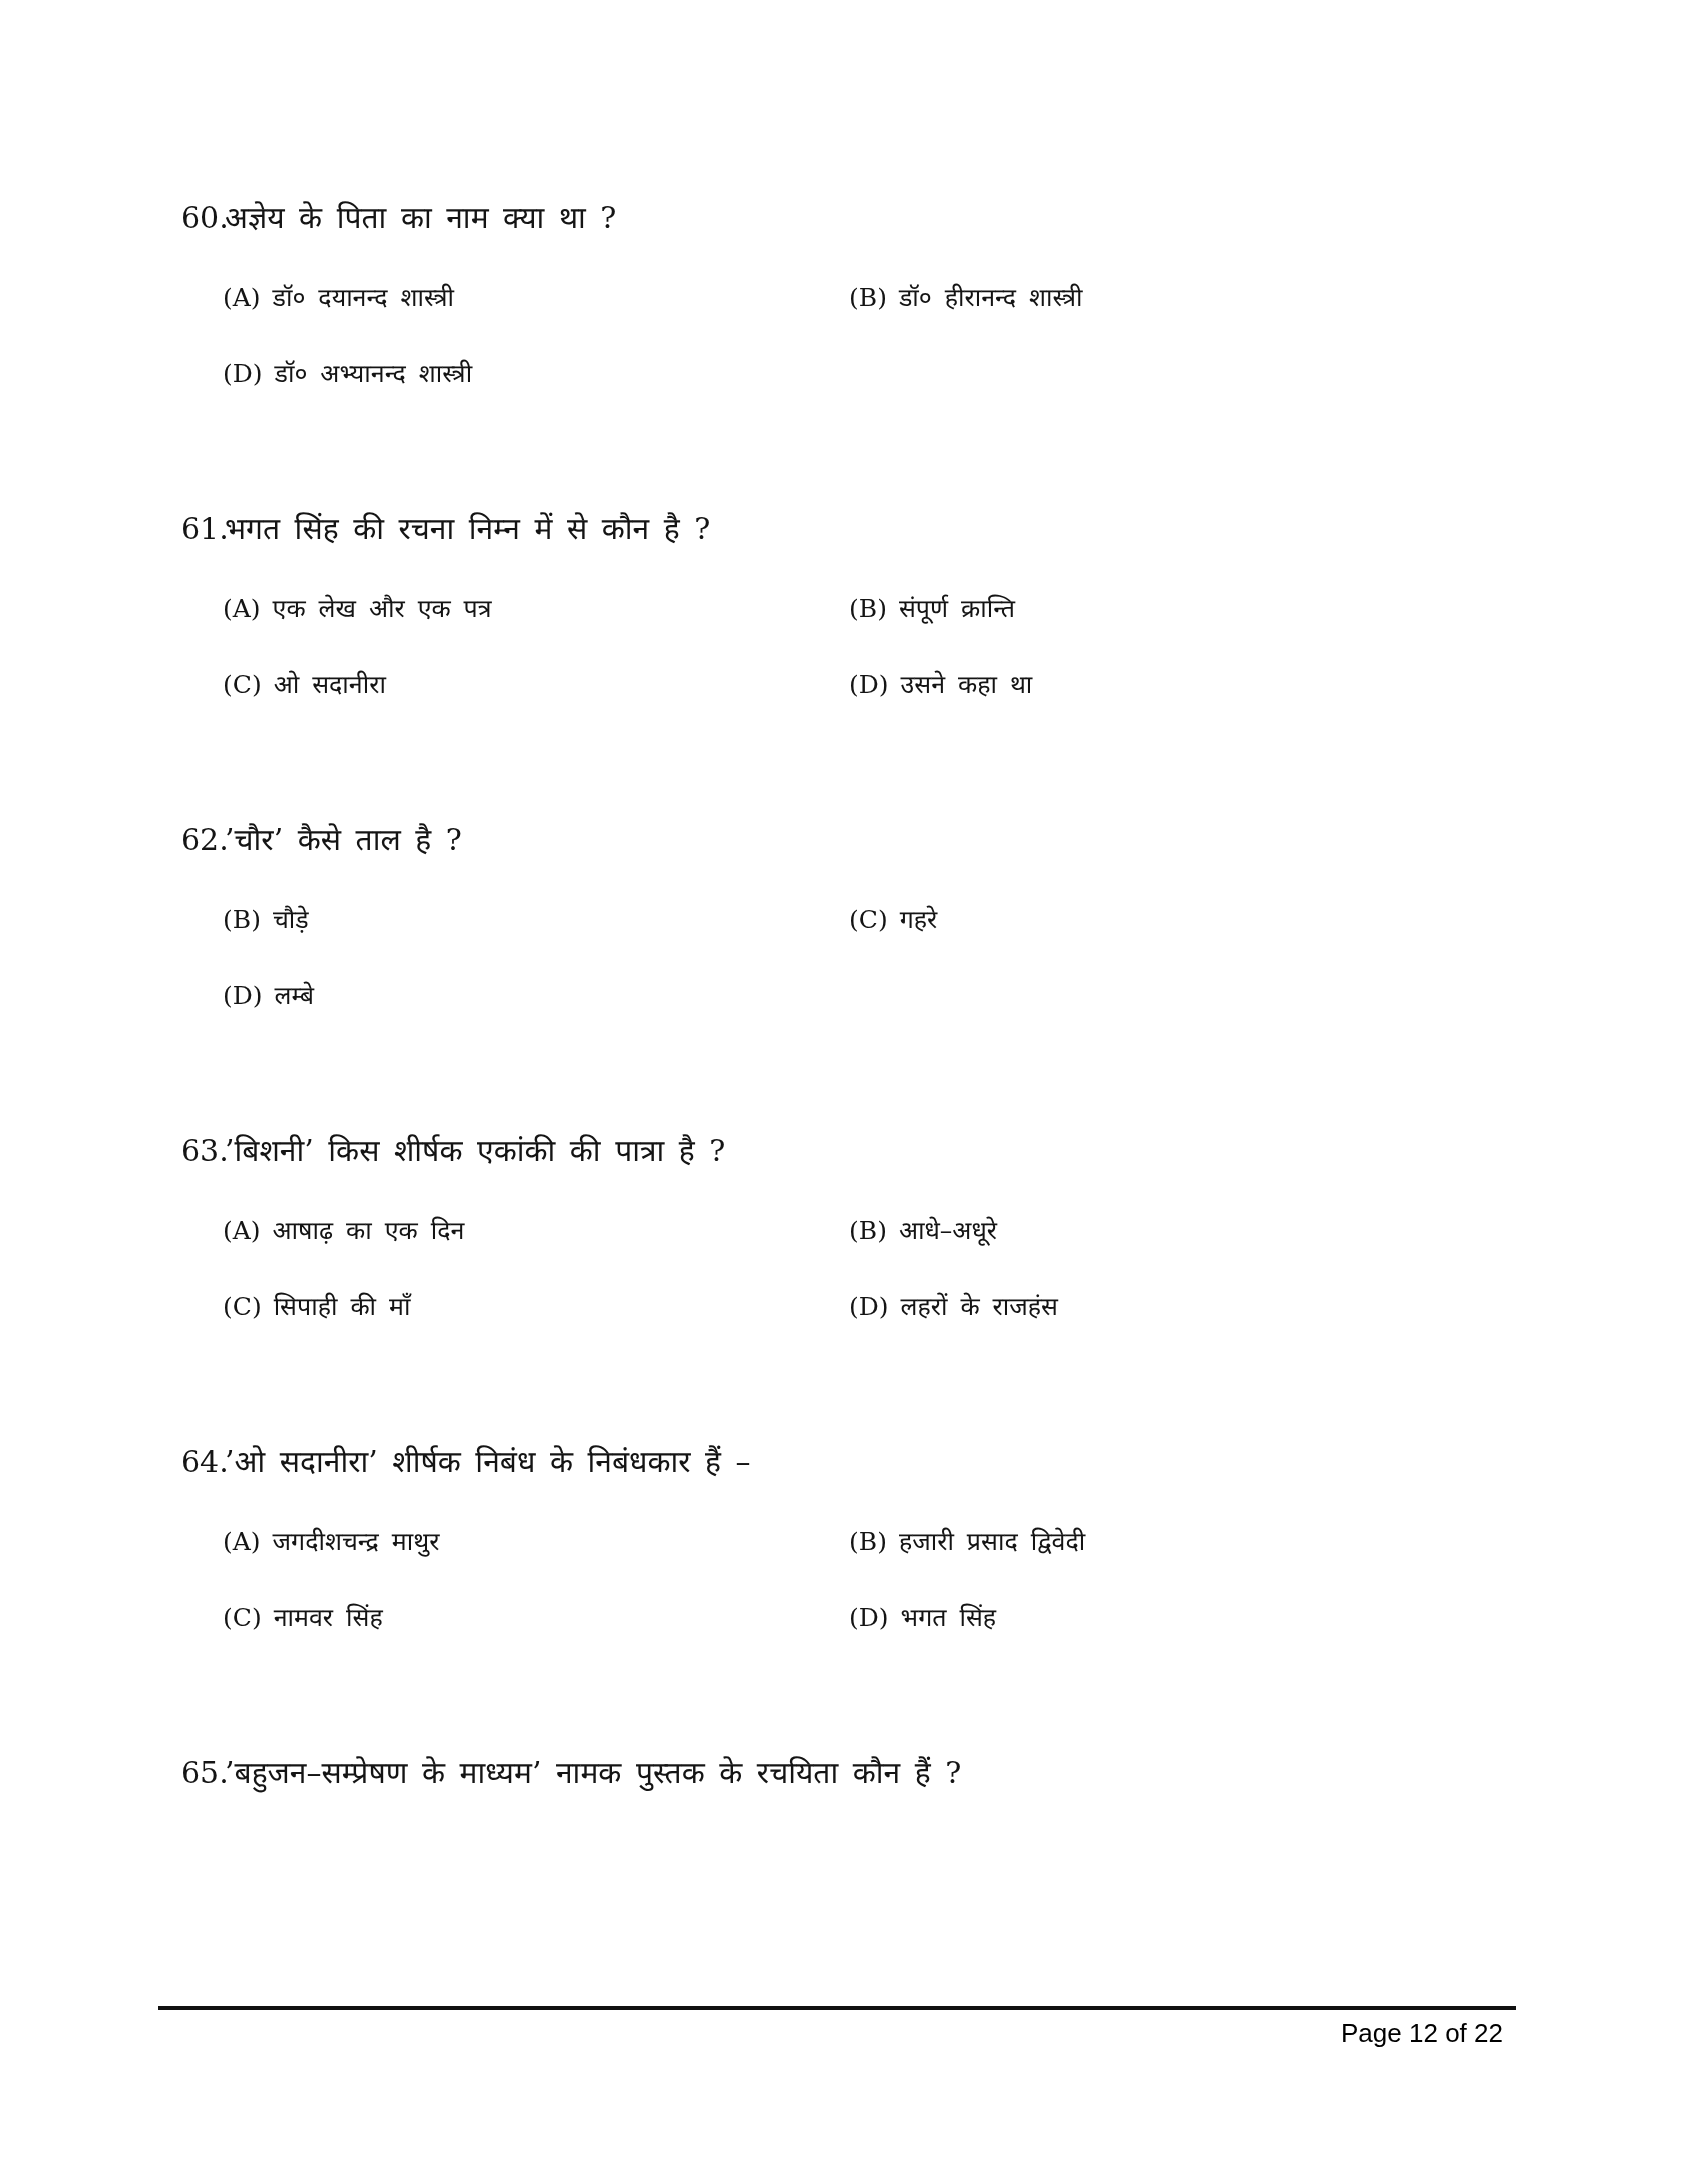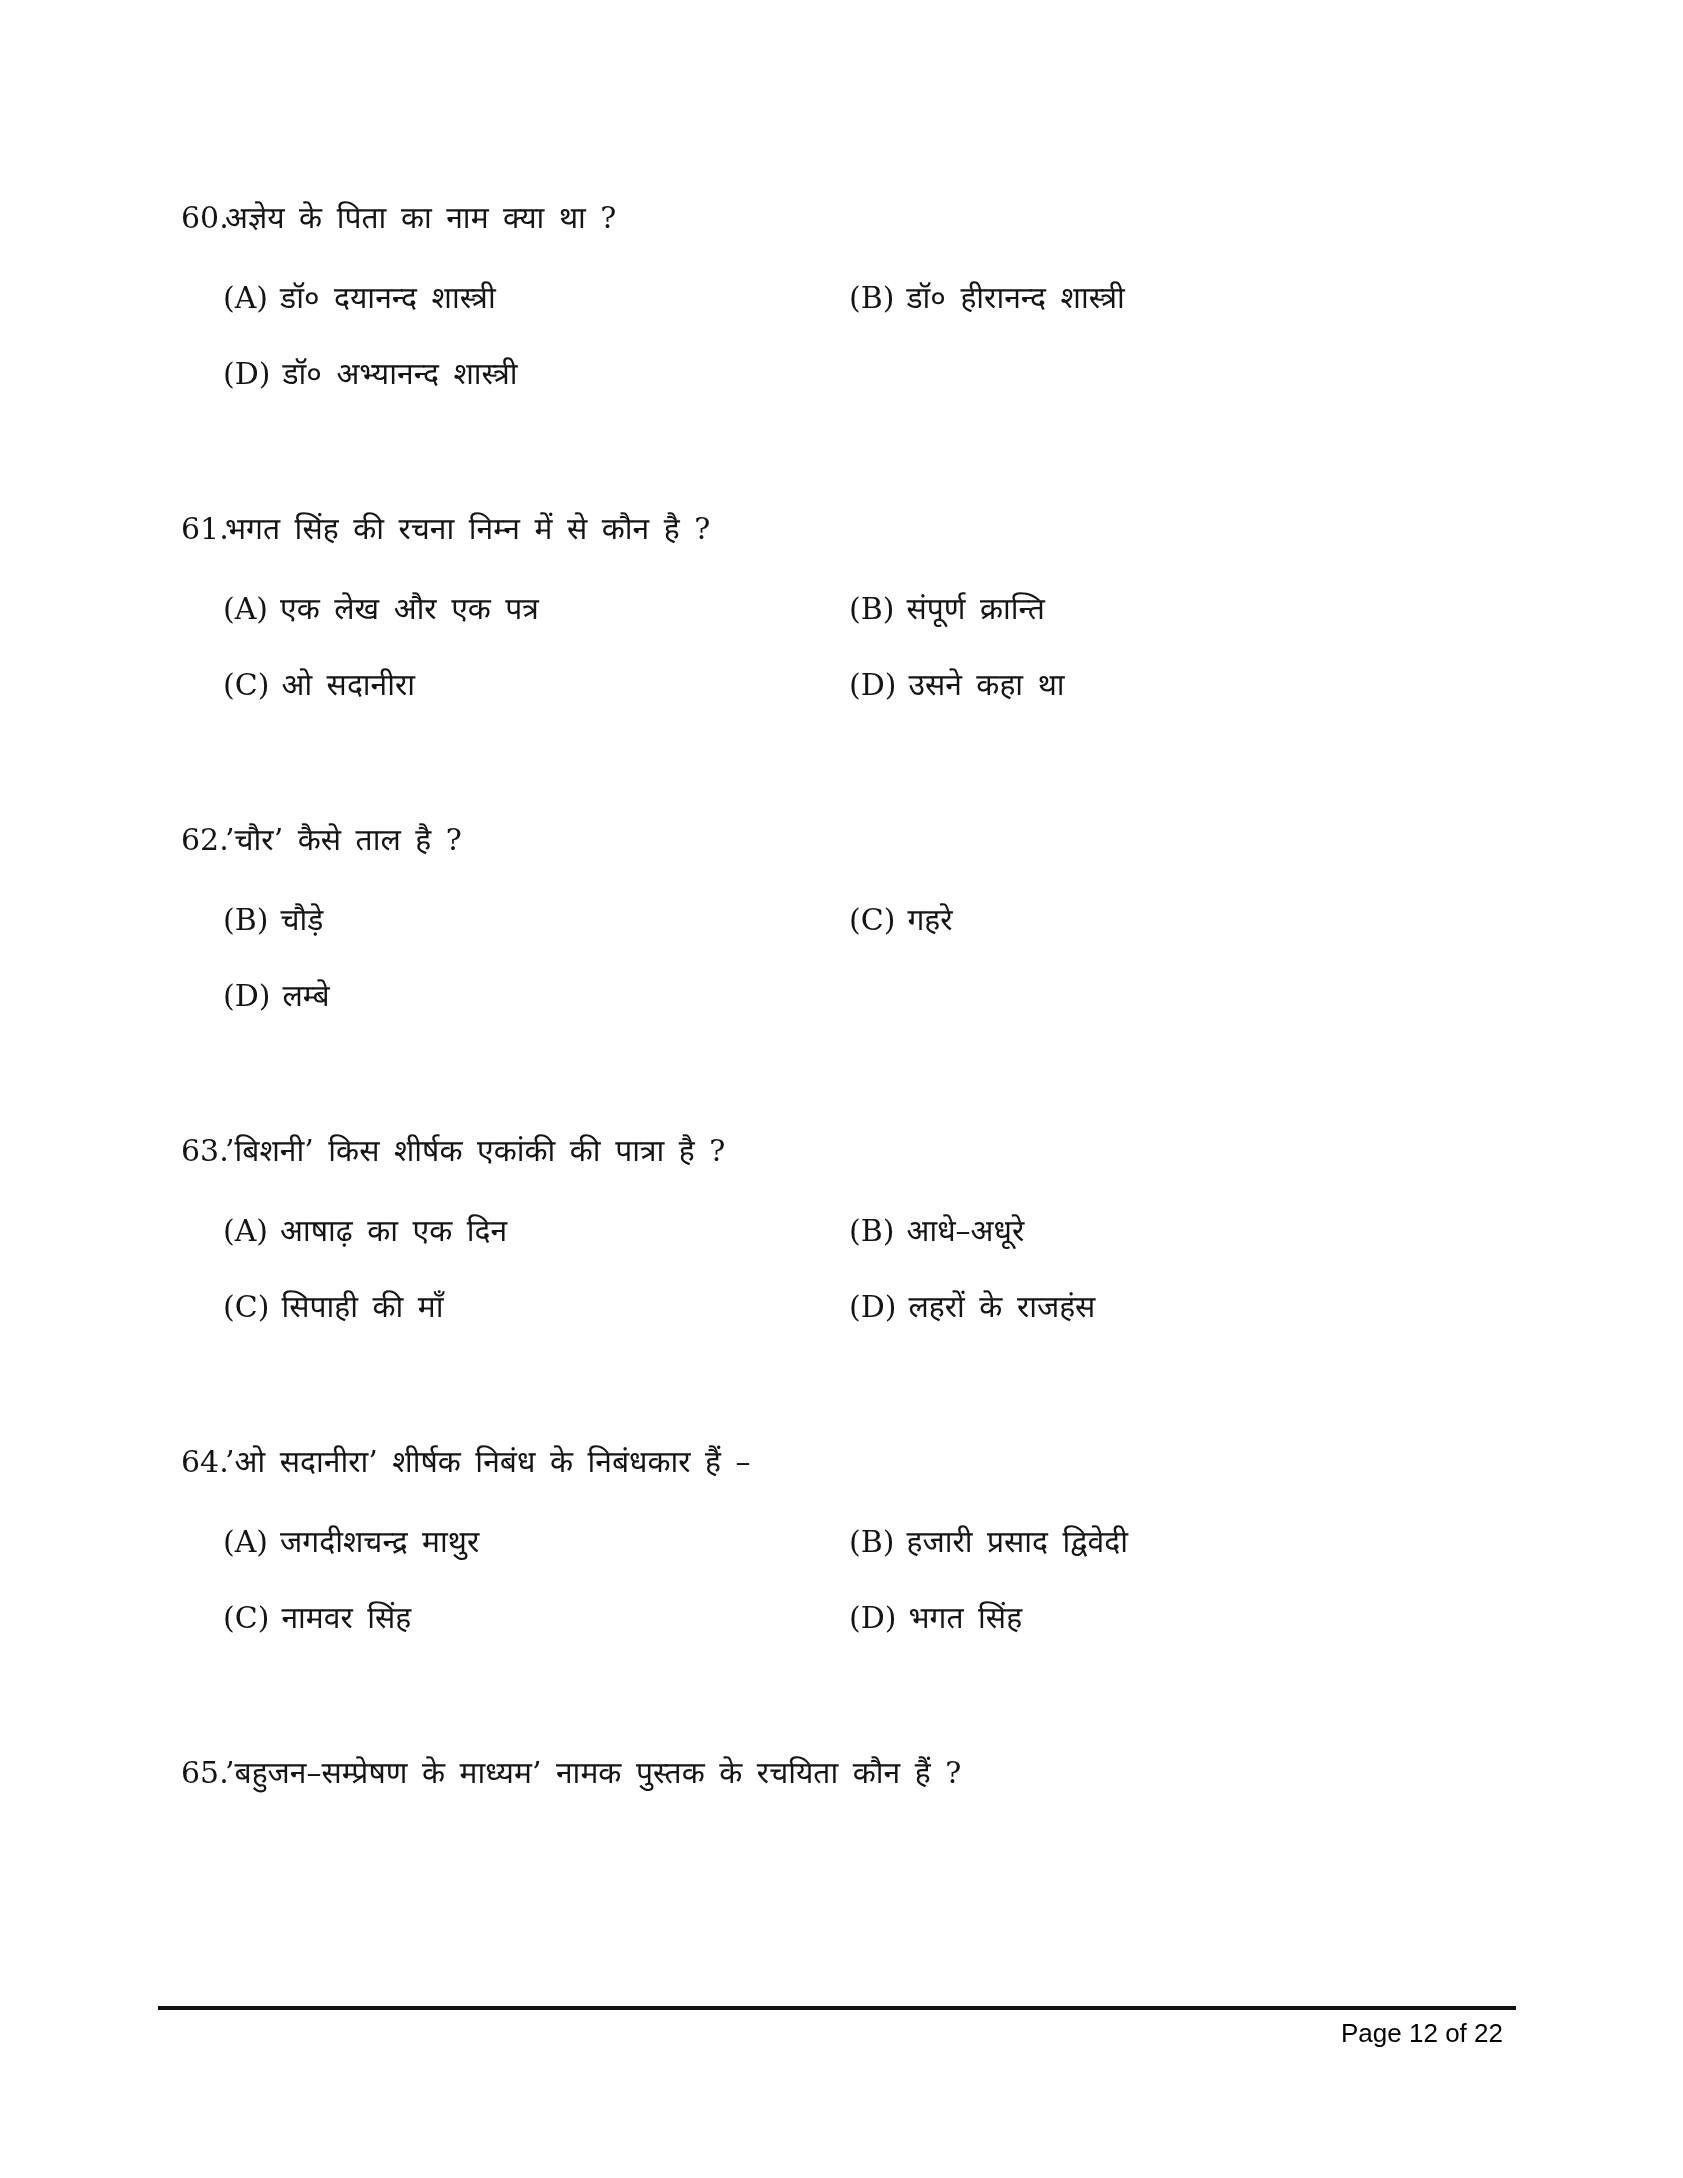--- a/index.html
+++ b/index.html
@@ -34,21 +34,21 @@
     width: 44px;
     word-spacing: normal;
   }
   .opt-grid {
     display: grid;
     grid-template-columns: 626px 1fr;
     row-gap: 36px;
     padding-left: 42px;
   }
   .opt {
-    font-size: 30px;
+    font-size: 25px;
     line-height: 40px;
     white-space: nowrap;
   }
   .opt-label { margin-right: 12px; }
   .opt-text { word-spacing: 5px; }
   .footer-rule {
     position: absolute;
     left: 158px;
     top: 2006px;
     width: 1358px;

